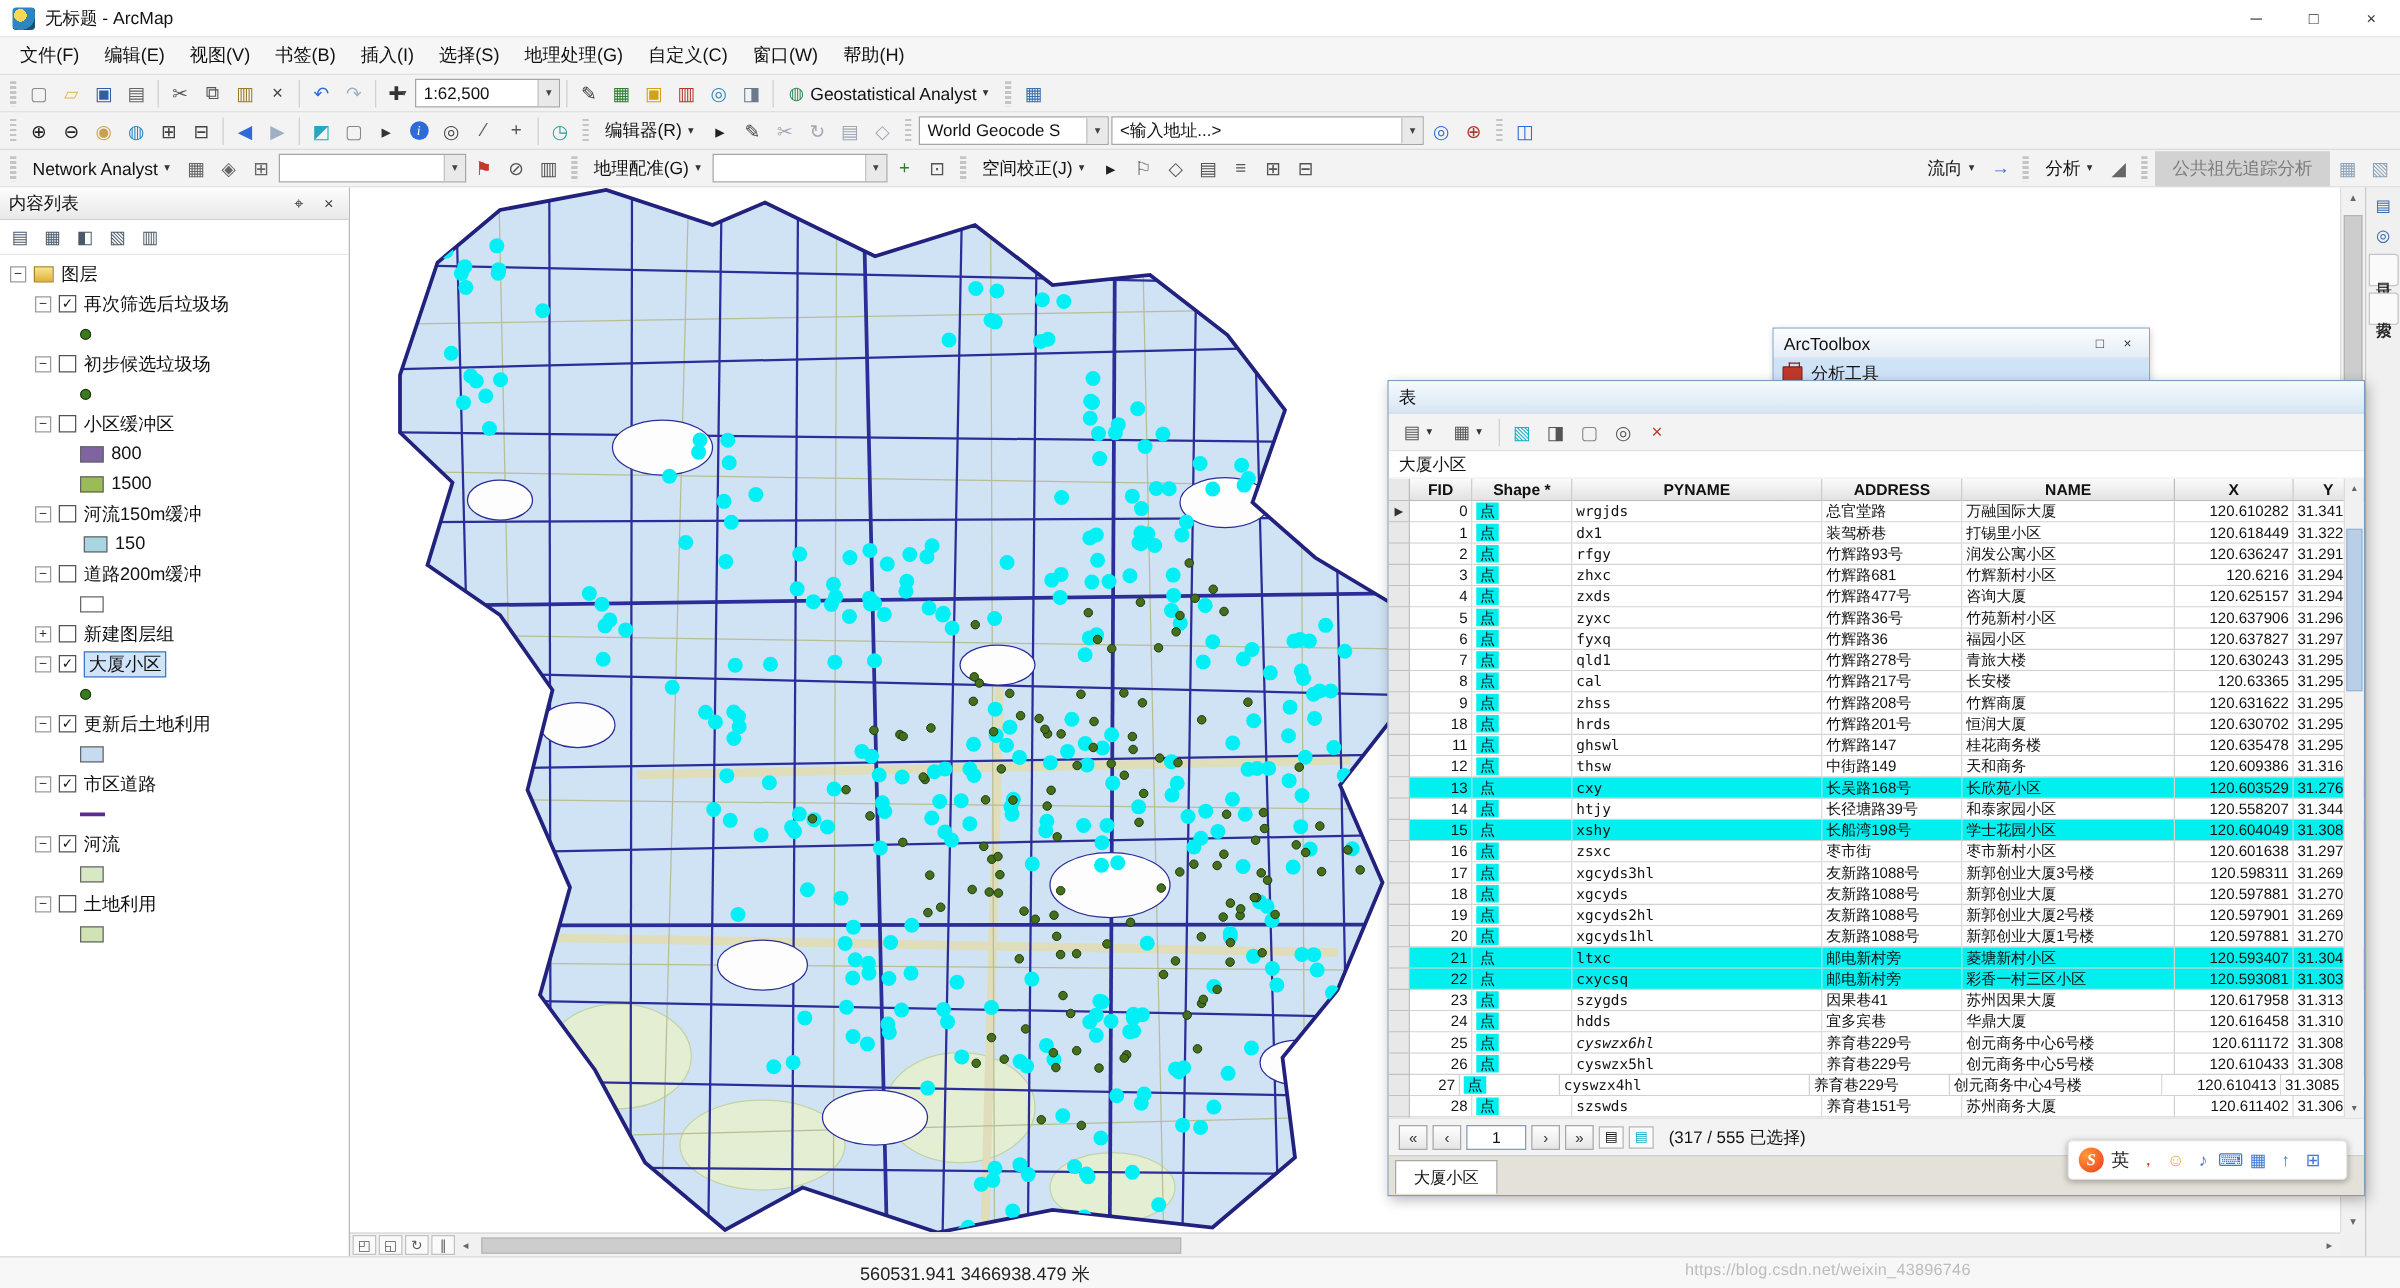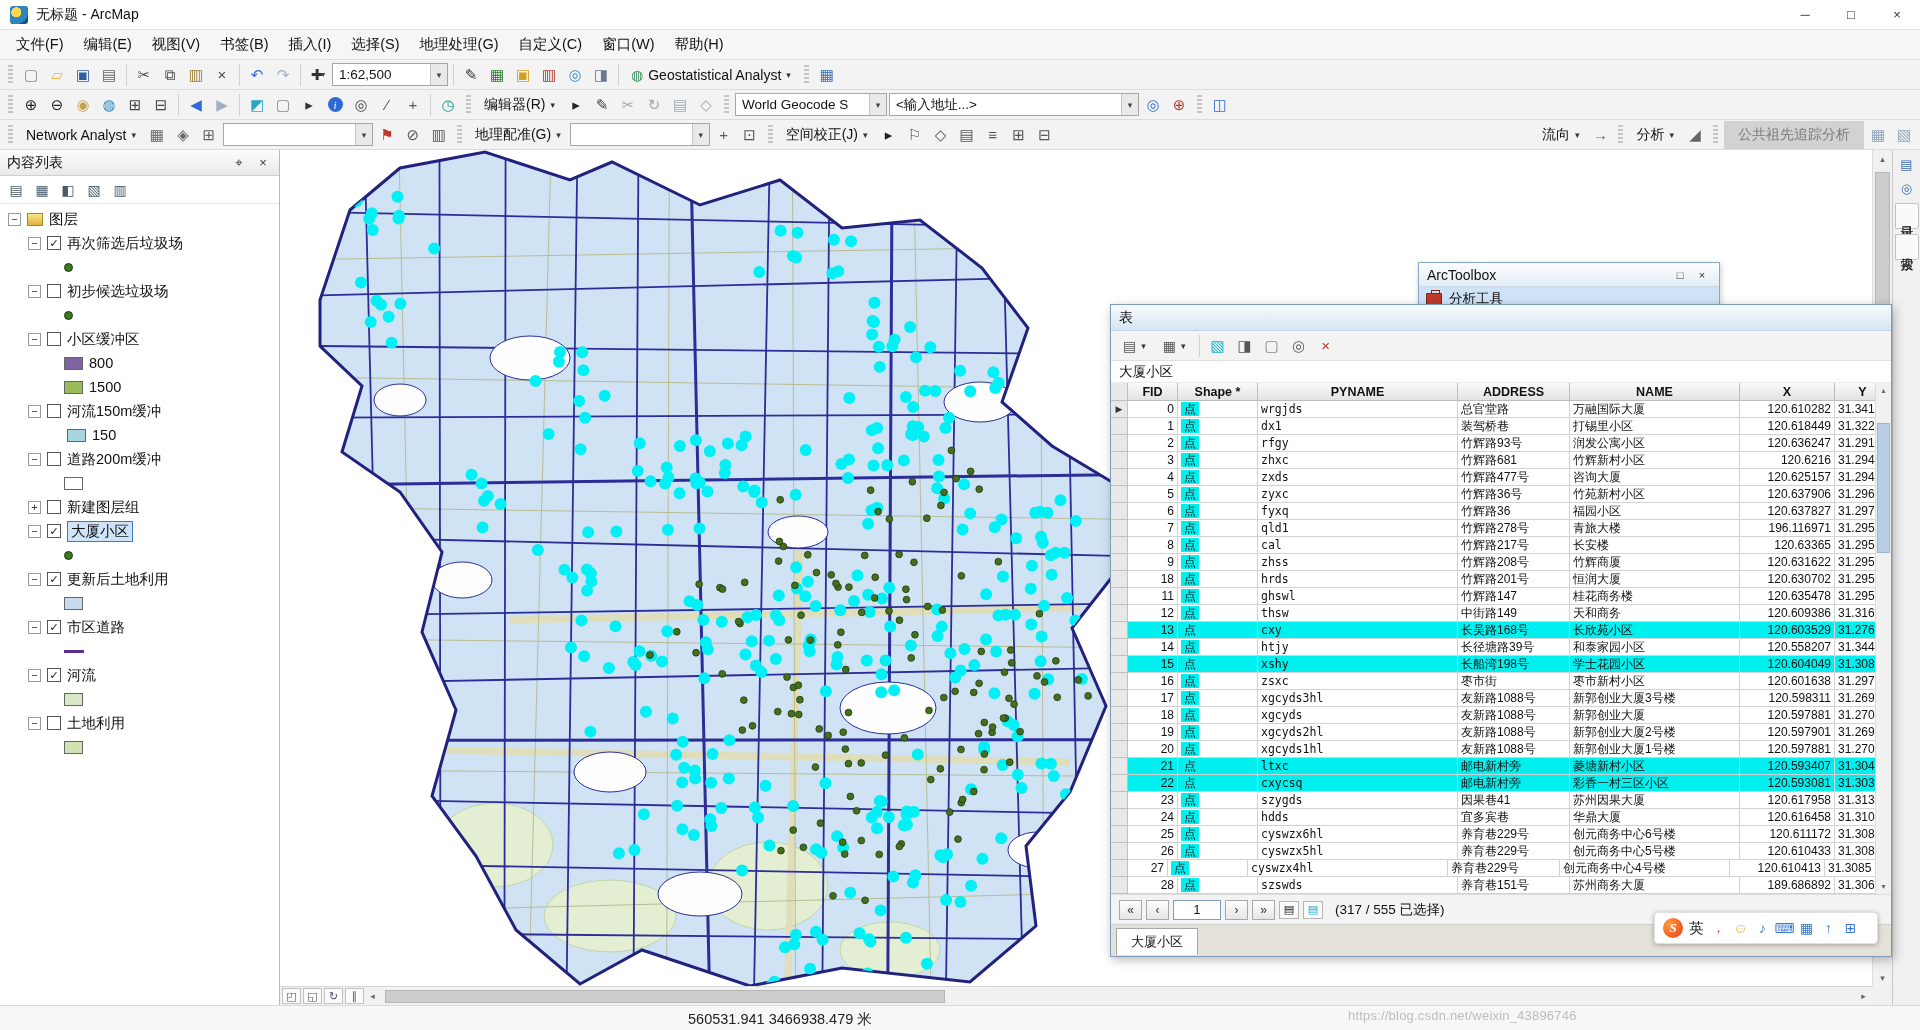--- a/index.html
+++ b/index.html
@@ -1188,21 +1188,21 @@
       </div>
       <div class="tg-row">
         <div class="tg-cell sel-cell" style="width: 17px;"></div>
         <div class="tg-cell cell-right" style="width: 50px;">7</div>
         <div class="tg-cell" style="width: 80px;">
           <span class="pt-chip">点</span>
         </div>
         <div class="tg-cell cell-mono" style="width: 200px;">qld1</div>
         <div class="tg-cell" style="width: 112px;">竹辉路278号</div>
         <div class="tg-cell" style="width: 170px;">青旅大楼</div>
-        <div class="tg-cell cell-right" style="width: 95px;">196.116971</div>
+        <div class="tg-cell cell-right" style="width: 95px;">120.630243</div>
         <div class="tg-cell" style="width: 56px;">31.2956</div>
       </div>
       <div class="tg-row">
         <div class="tg-cell sel-cell" style="width: 17px;"></div>
         <div class="tg-cell cell-right" style="width: 50px;">8</div>
         <div class="tg-cell" style="width: 80px;">
           <span class="pt-chip">点</span>
         </div>
         <div class="tg-cell cell-mono" style="width: 200px;">cal</div>
         <div class="tg-cell" style="width: 112px;">竹辉路217号</div>
@@ -1401,21 +1401,21 @@
         <div class="tg-cell" style="width: 170px;">华鼎大厦</div>
         <div class="tg-cell cell-right" style="width: 95px;">120.616458</div>
         <div class="tg-cell" style="width: 56px;">31.3103</div>
       </div>
       <div class="tg-row">
         <div class="tg-cell sel-cell" style="width: 17px;"></div>
         <div class="tg-cell cell-right" style="width: 50px;">25</div>
         <div class="tg-cell" style="width: 80px;">
           <span class="pt-chip">点</span>
         </div>
-        <div class="tg-cell cell-mono" style="width: 200px;">cyswzx6hl</div>
+        <div class="tg-cell cell-mono" style="width: 200px; font-style: italic;">cyswzx6hl</div>
         <div class="tg-cell" style="width: 112px;">养育巷229号</div>
         <div class="tg-cell" style="width: 170px;">创元商务中心6号楼</div>
         <div class="tg-cell cell-right" style="width: 95px;">120.611172</div>
         <div class="tg-cell" style="width: 56px;">31.3087</div>
       </div>
       <div class="tg-row">
         <div class="tg-cell sel-cell" style="width: 17px;"></div>
         <div class="tg-cell cell-right" style="width: 50px;">26</div>
         <div class="tg-cell" style="width: 80px;">
           <span class="pt-chip">点</span>
@@ -1440,21 +1440,21 @@
       </div>
       <div class="tg-row">
         <div class="tg-cell sel-cell" style="width: 17px;"></div>
         <div class="tg-cell cell-right" style="width: 50px;">28</div>
         <div class="tg-cell" style="width: 80px;">
           <span class="pt-chip">点</span>
         </div>
         <div class="tg-cell cell-mono" style="width: 200px;">szswds</div>
         <div class="tg-cell" style="width: 112px;">养育巷151号</div>
         <div class="tg-cell" style="width: 170px;">苏州商务大厦</div>
-        <div class="tg-cell cell-right" style="width: 95px;">189.686892</div>
+        <div class="tg-cell cell-right" style="width: 95px;">120.611402</div>
         <div class="tg-cell" style="width: 56px;">31.3068</div>
       </div>
       <div class="tw-vscroll">
         <div class="sb-btn">▴</div>
         <div class="sb-thumb"></div>
         <div class="sb-btn sb-down">▾</div>
       </div>
     </div>
   <div class="tw-nav">
     <div class="nav-btn">«</div>

